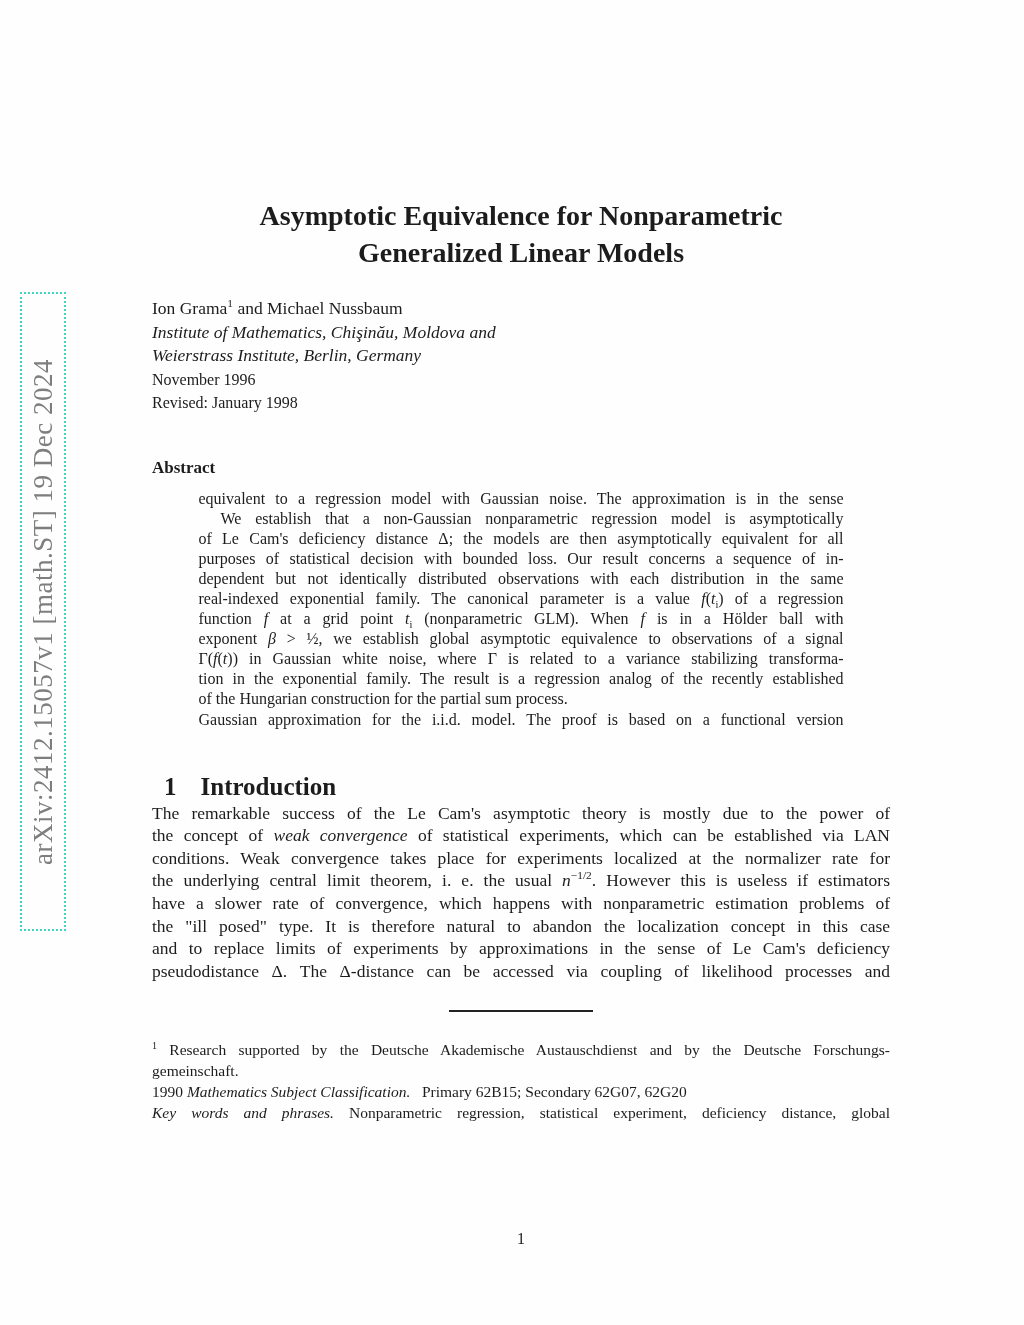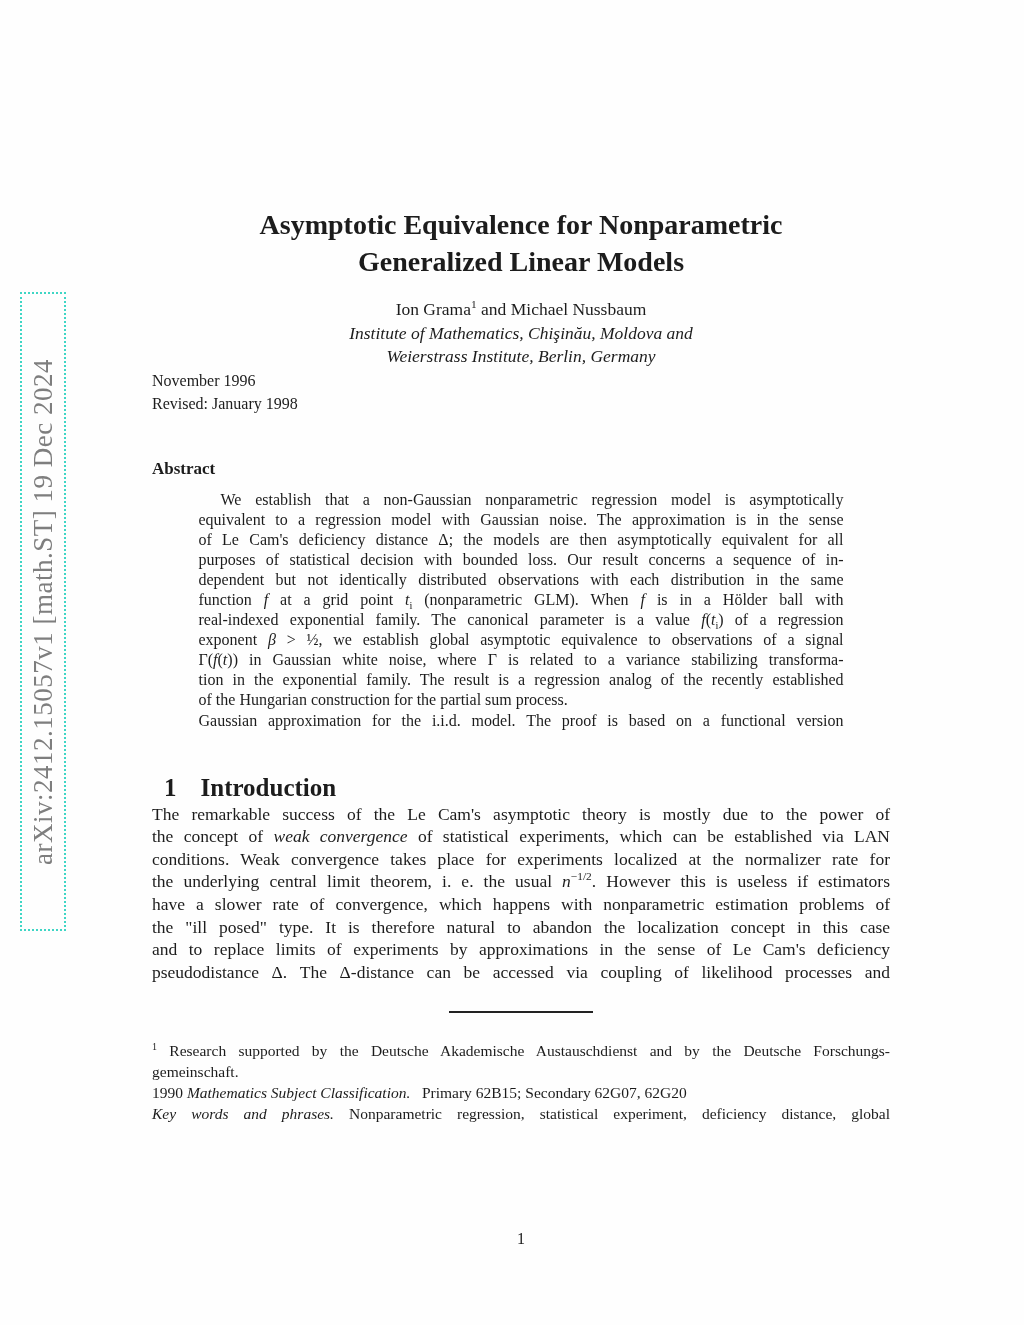--- a/index.html
+++ b/index.html
@@ -34,28 +34,28 @@
     letter-spacing: 0.5px;
   }
   
   .content {
     position: absolute;
     left: 152px;
     top: 0;
     width: 738px;
   }
   .title {
-    margin: 9px;
+    margin: 0;
     padding-top: 197px;
     text-align: center;
     font-size: 28px;
     font-weight: bold;
     line-height: 37px;
   }
-  .authors-block { margin-top: 18px; text-align: center; font-size: 17.5px; line-height: 23.5px; }
+  .authors-block { margin-top: 26px; font-size: 17.5px; line-height: 23.5px; }
   .italic { font-style: italic; }
   .dates-block { text-align: left; font-size: 16px; line-height: 23px; }
   .abstract { margin-top: 44px; }
   .abs-head { text-align: left; font-weight: bold; font-size: 17px; }
   .abs-body {
     margin: 11px auto 0 auto;
     width: 645px;
     font-size: 16px;
     line-height: 20.1px;
   }
@@ -117,27 +117,27 @@
     </div>
 
     <div class="dates-block">
       <div>November 1996</div>
       <div>Revised: January 1998</div>
     </div>
 
     <div class="abstract">
       <div class="abs-head">Abstract</div>
       <div class="abs-body">
+          <div class="tline">equivalent to a regression model with Gaussian noise. The approximation is in the sense</div>
           <div class="tline ind">We establish that a non-Gaussian nonparametric regression model is asymptotically</div>
-          <div class="tline">equivalent to a regression model with Gaussian noise. The approximation is in the sense</div>
           <div class="tline">of Le Cam's deficiency distance Δ; the models are then asymptotically equivalent for all</div>
           <div class="tline">purposes of statistical decision with bounded loss. Our result concerns a sequence of in-</div>
           <div class="tline">dependent but not identically distributed observations with each distribution in the same</div>
+          <div class="tline">real-indexed exponential family. The canonical parameter is a value <i>f</i>(<i>t</i><sub>i</sub>) of a regression</div>
           <div class="tline">function <i>f</i> at a grid point <i>t</i><sub>i</sub> (nonparametric GLM). When <i>f</i> is in a Hölder ball with</div>
-          <div class="tline">real-indexed exponential family. The canonical parameter is a value <i>f</i>(<i>t</i><sub>i</sub>) of a regression</div>
           <div class="tline">exponent <i>β</i> &gt; ½, we establish global asymptotic equivalence to observations of a signal</div>
           <div class="tline">Γ(<i>f</i>(<i>t</i>)) in Gaussian white noise, where Γ is related to a variance stabilizing transforma-</div>
           <div class="tline">tion in the exponential family. The result is a regression analog of the recently established</div>
           <div class="tline noj">of the Hungarian construction for the partial sum process.</div>
           <div class="tline">Gaussian approximation for the i.i.d. model. The proof is based on a functional version</div>
         </div>
     </div>
 
     <h2 class="sec">
       <span class="sec-num">1</span><span class="sec-title">Introduction</span>

